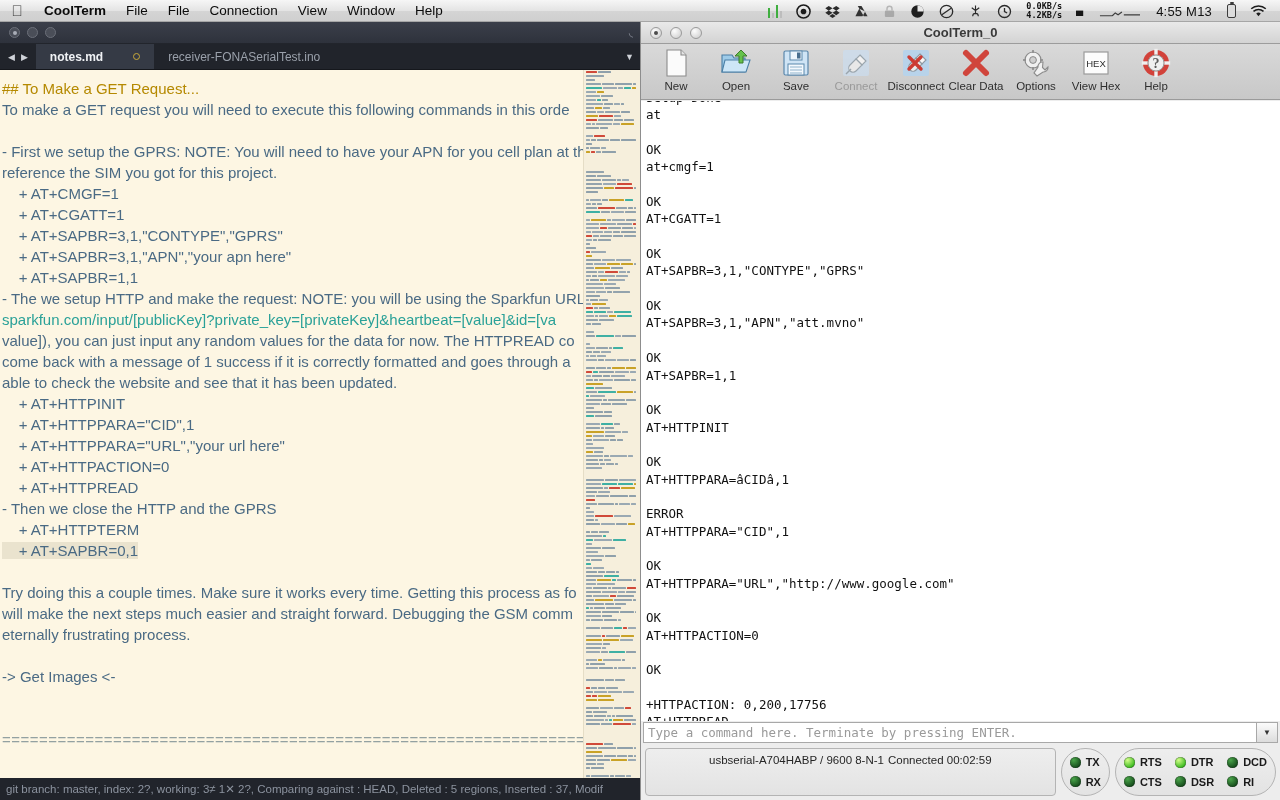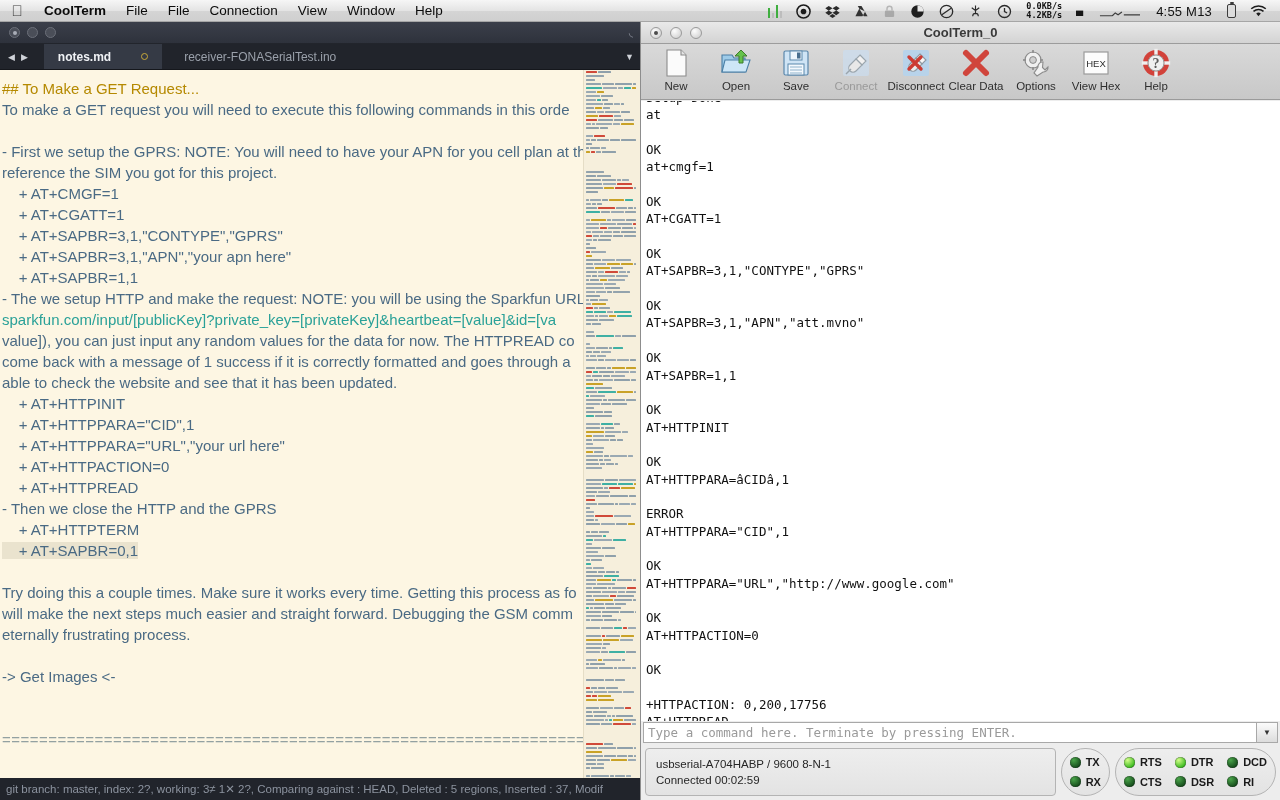--- a/index.html
+++ b/index.html
@@ -64,21 +64,21 @@
   #expand-icon { position: absolute; right: 7px; color: #9195a0; font-size: 11px; }
 
   #editor-tabbar {
     height: 26px; width: 640px; background: #21242b;
     display: flex; align-items: stretch; position: relative;
     border-bottom: 1px solid #15171c;
   }
   .tab-arrows { display:flex; align-items:center; gap:6px; padding: 0 8px; color:#cfd2d8; font-size:9px; }
   .tab {
     display:flex; align-items:center; gap:30px; padding: 0 14px;
-    font-size: 12px; color: #9aa0aa; white-space: nowrap; margin-left: 8px;
+    font-size: 12px; color: #9aa0aa; white-space: nowrap;
   }
   .tab.active { background: #353a45; color: #f0f2f5; font-weight: bold; }
   .dirty-dot { width: 7px; height: 7px; border-radius: 50%; border: 1.4px solid #c8a93a; }
   #tab-menu { position:absolute; right: 6px; top: 0; height: 26px; display:flex; align-items:center;
               color:#cfd2d8; font-size: 9px; }
 
   #editor-body {
     position: relative; width: 640px; height: calc(778px - 22px - 26px - 22px);
     background: #fdf6e3; overflow: hidden;
   }
@@ -171,21 +171,21 @@
   }
   #ct-status {
     position: absolute; left: 0; right: 0; bottom: 0; height: 54px;
     display: flex; align-items: stretch; gap: 5px; padding: 2px 4px 4px 4px;
     background: #ededed;
   }
   .panel {
     background: linear-gradient(to bottom,#eeeeee,#e3e3e3);
     border: 1px solid #b4b4b4; border-radius: 4px;
   }
-  #conn-panel { flex: 1; padding: 5px 10px; display:flex; flex-direction:column; justify-content:center; gap: 4px; }
+  #conn-panel { flex: 1; padding: 5px 10px; display:flex; flex-direction:row; justify-content:center; gap: 4px; }
   #conn-panel div { font-size: 11.5px; color: #262626; }
   .led-panel { padding: 5px 8px; display: grid; grid-template-rows: 1fr 1fr; grid-auto-flow: column; gap: 3px 13px; align-items:center;border-radius:24px; }
   .led-item { display: flex; align-items: center; gap: 5px; font-size: 11px; font-weight: bold; color: #1a1a1a; }
   .led { width: 11px; height: 11px; border-radius: 50%;
          background: radial-gradient(circle at 33% 28%, #4aa54a, #14491a 75%);
          box-shadow: inset 0 0 1px #000; }
   .led.on { background: radial-gradient(circle at 33% 28%, #d4ff8a, #3fbb22 70%, #1d6b12); }
 </style>
 </head>
 <body>

